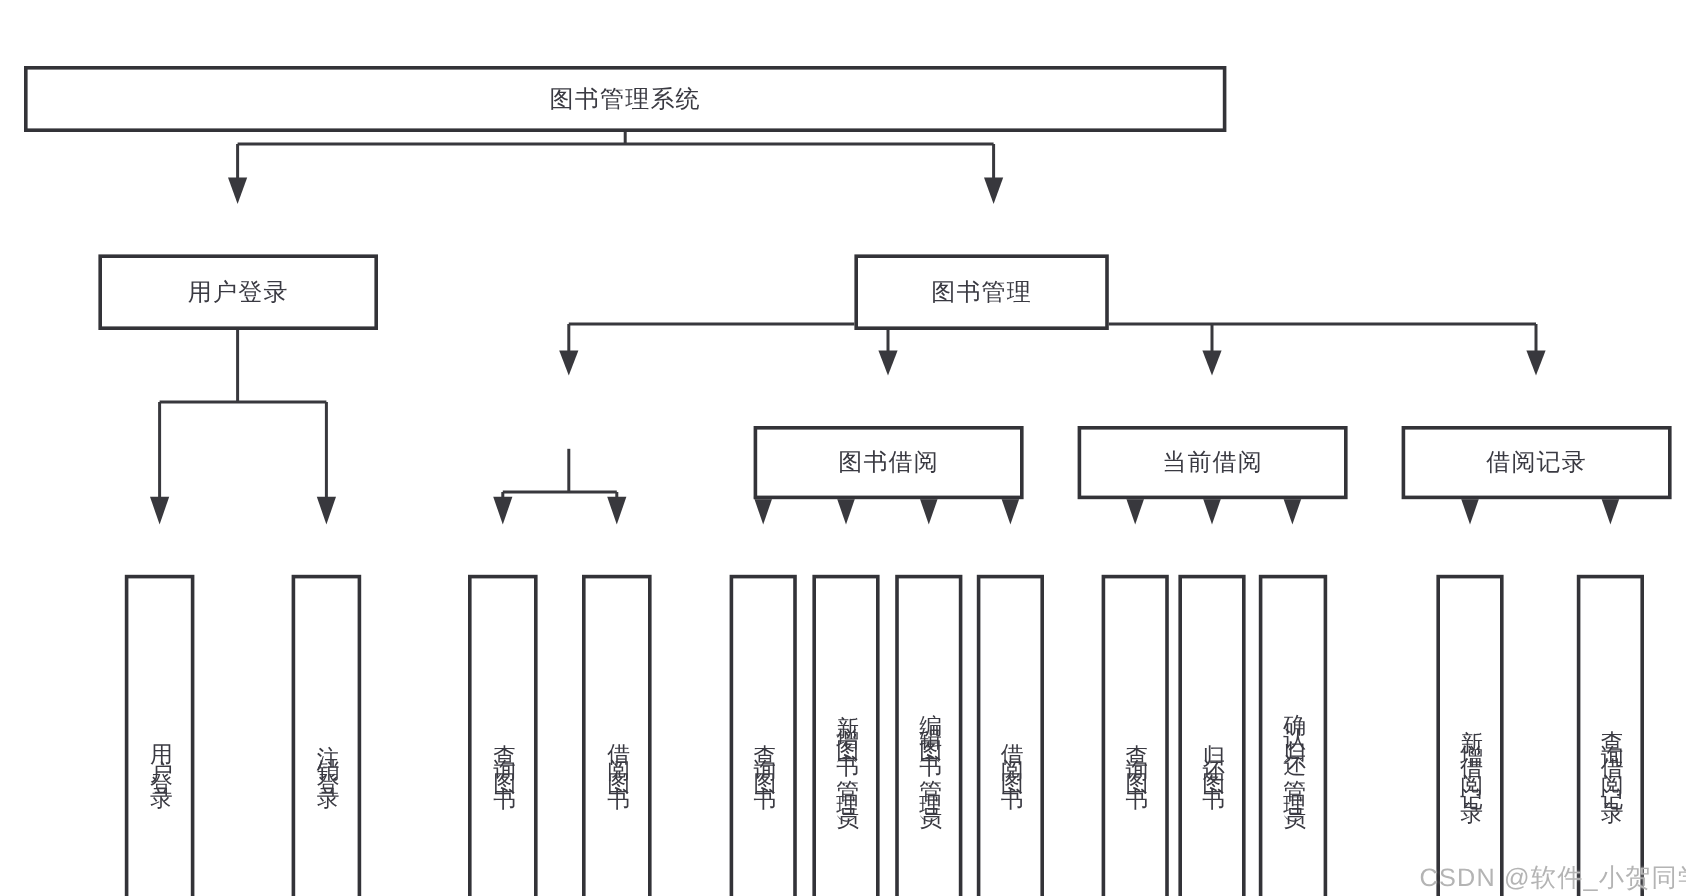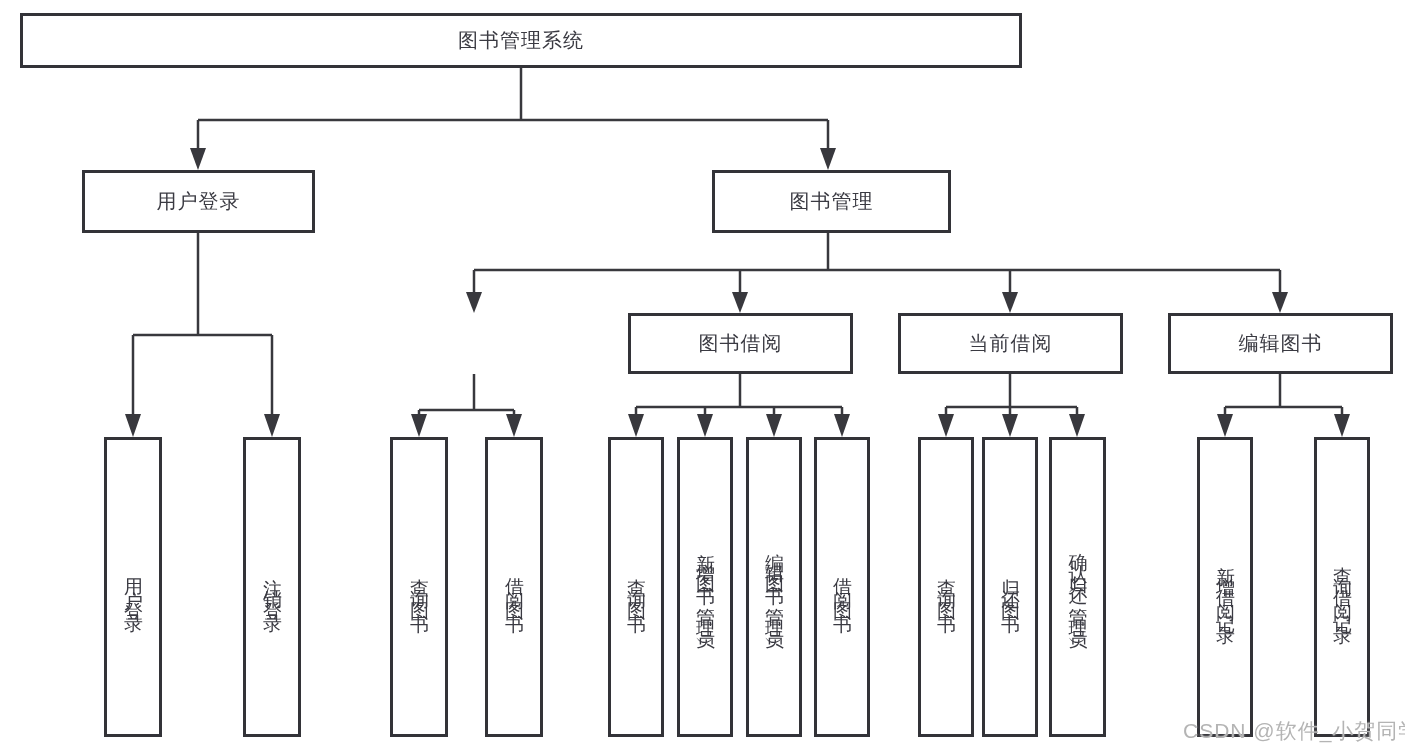--- a/index.html
+++ b/index.html
@@ -25,20 +25,21 @@
   }
   .node {
     position: absolute;
     box-sizing: border-box;
     background: #ffffff;
     border: 3px solid #333338;
     display: flex;
     align-items: center;
     justify-content: center;
     color: #3a3a42;
+    margin-top: 42px;
   }
   .hbox {
     font-size: 20px;
     letter-spacing: 1px;
     white-space: nowrap;
   }
   .vbox {
     font-size: 19px;
   }
   .vbox .vlabel {
@@ -133,25 +134,25 @@
       <polygon points="1002,414 1018,414 1010,437"></polygon>
       <polygon points="1069,414 1085,414 1077,437"></polygon>
       <polygon points="1217,414 1233,414 1225,437"></polygon>
       <polygon points="1334,414 1350,414 1342,437"></polygon>
     </g>
   </svg>
 
   <div class="node hbox" style="left:20px; top:13px; width:1002px; height:55px;">图书管理系统</div>
 
   <div class="node hbox" style="left:82px; top:170px; width:233px; height:63px;">用户登录</div>
-  <div class="node hbox" style="left:712px; top:170px; width:239px; height:63px;">图书管理</div>
+  <div class="node hbox" style="left:712px; top:170px; width:212px; height:63px;">图书管理</div>
 
   <div class="node hbox" style="left:898px; top:313px; width:225px; height:61px;">当前借阅</div>
   <div class="node hbox" style="left:628px; top:313px; width:225px; height:61px;">图书借阅</div>
-  <div class="node hbox" style="left:1168px; top:313px; width:225px; height:61px;">编辑图书</div>
+  <div class="node hbox" style="left:1168px; top:313px; width:225px; height:61px;">借阅记录</div>
 
   <div class="node vbox" style="left:104px; top:437px; width:58px; height:300px;">
     <span class="vlabel">用户登录</span>
   </div>
   <div class="node vbox" style="left:243px; top:437px; width:58px; height:300px;">
     <span class="vlabel">注销登录</span>
   </div>
 
   <div class="node vbox" style="left:390px; top:437px; width:58px; height:300px;">
     <span class="vlabel">查询图书</span>

